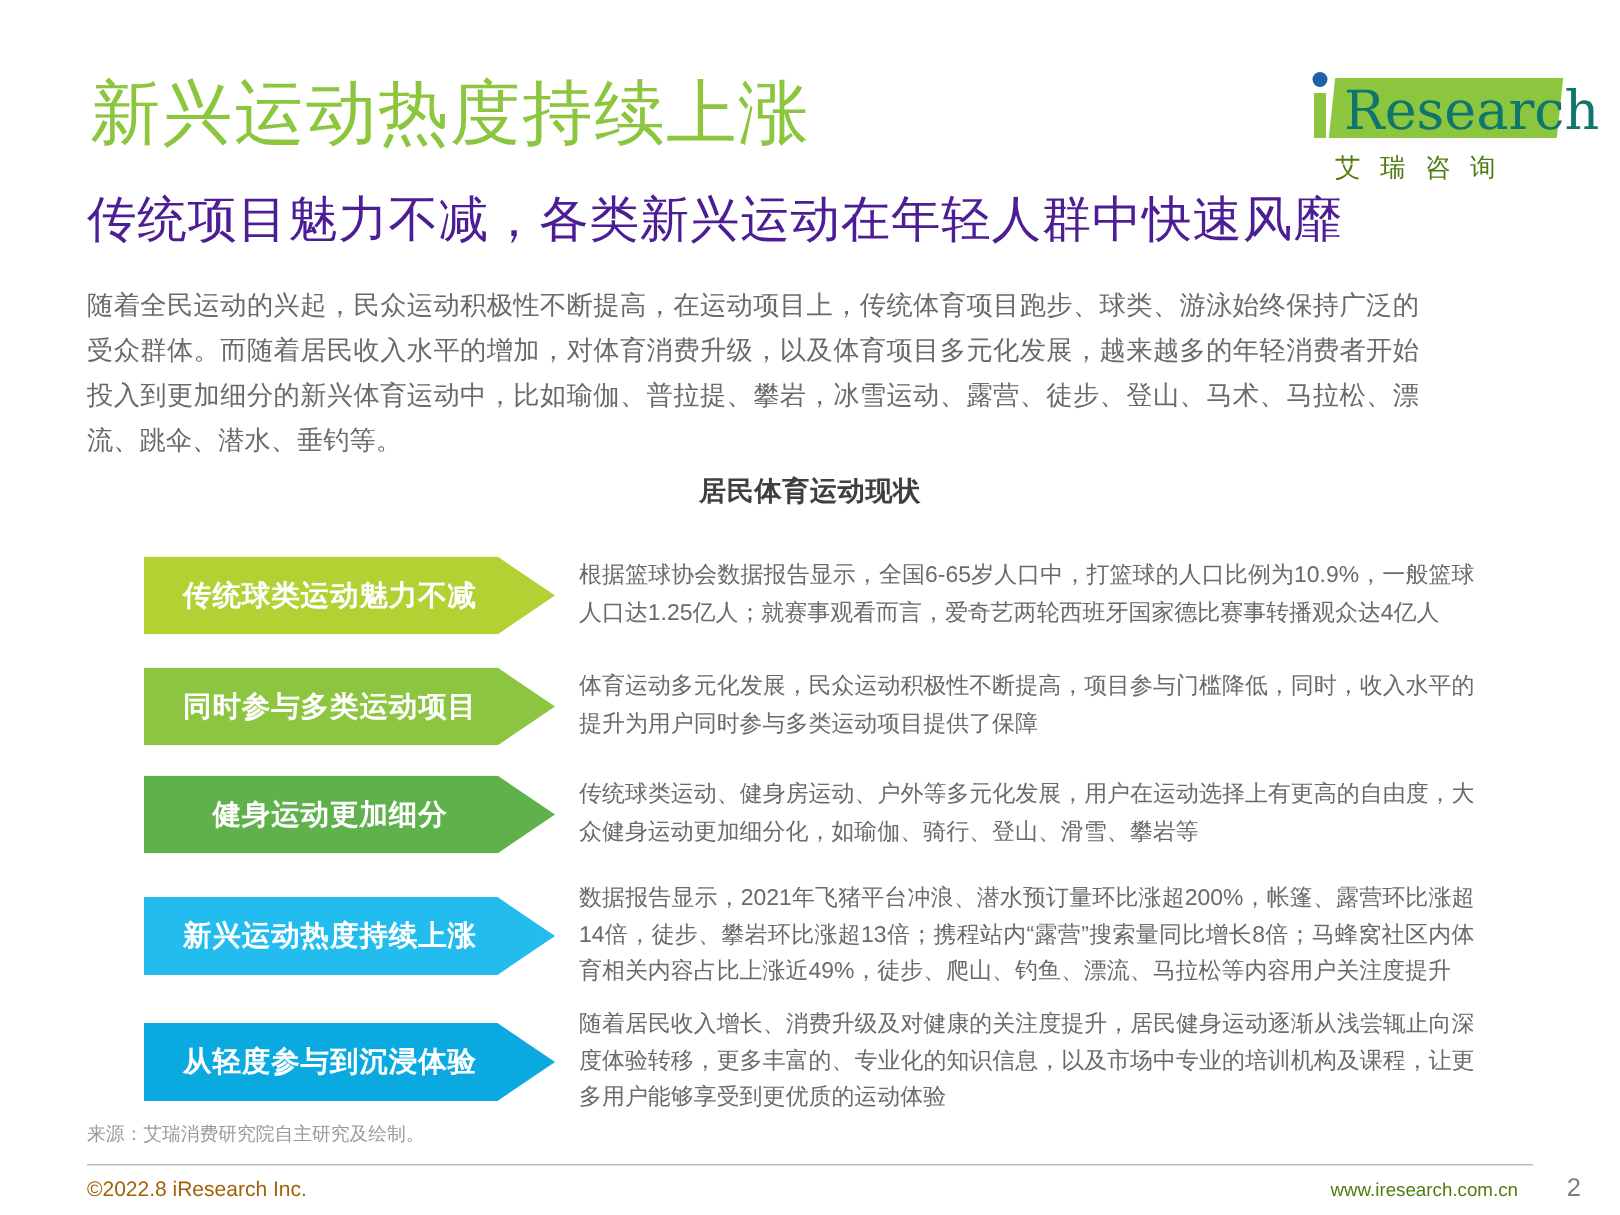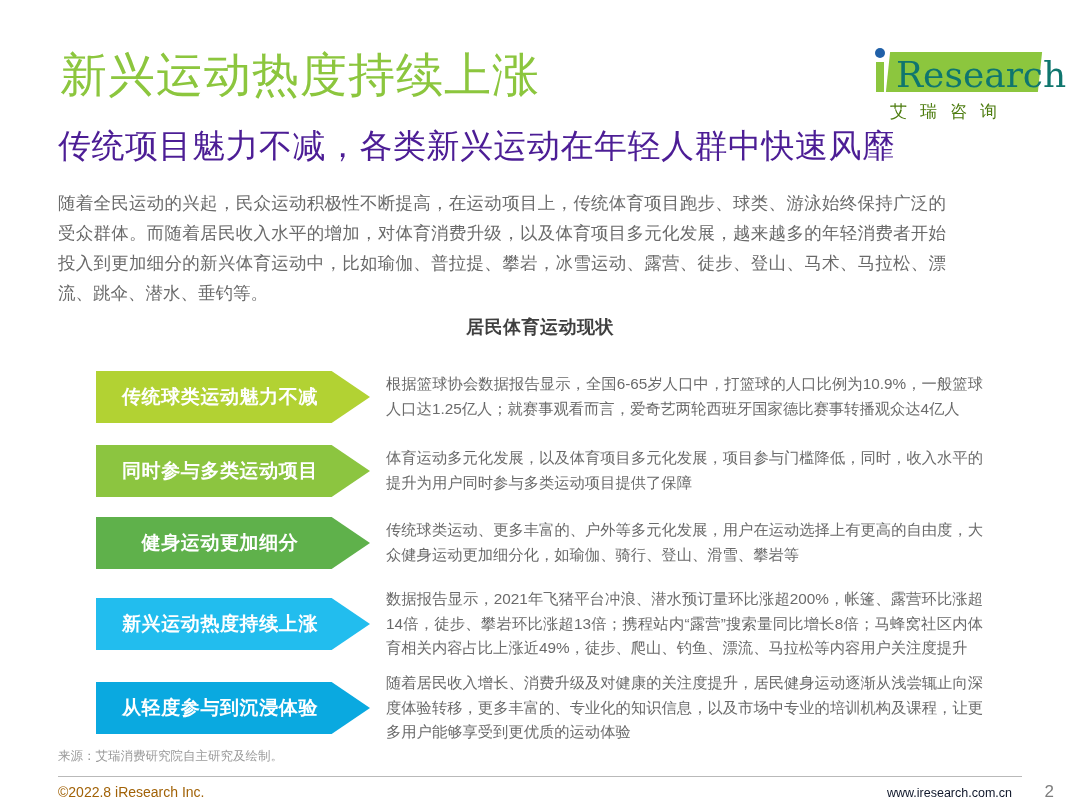--- a/index.html
+++ b/index.html
@@ -182,21 +182,21 @@
     left: 58px;
     top: 784px;
     font-size: 14px;
     color: #a16207;
   }
   .footer-url {
     position: absolute;
     right: 68px;
     top: 786px;
     font-size: 12.5px;
-    color: #0f172a;
+    color: #4d7c0f;
   }
   .footer-page {
     position: absolute;
     right: 26px;
     top: 782px;
     font-size: 17px;
     color: #7d7d7d;
   }
 </style>
 </head>
@@ -225,28 +225,28 @@
     <div class="arrow" style="background:#b2d233;">
       <span class="arrow-label">传统球类运动魅力不减</span>
     </div>
     <div class="row-desc">根据篮球协会数据报告显示，全国6-65岁人口中，打篮球的人口比例为10.9%，一般篮球人口达1.25亿人；就赛事观看而言，爱奇艺两轮西班牙国家德比赛事转播观众达4亿人</div>
   </div>
 
   <div class="row" style="height:70px;">
     <div class="arrow" style="background:#8cc540;">
       <span class="arrow-label">同时参与多类运动项目</span>
     </div>
-    <div class="row-desc">体育运动多元化发展，以及体育项目多元化发展，项目参与门槛降低，同时，收入水平的提升为用户同时参与多类运动项目提供了保障</div>
+    <div class="row-desc">体育运动多元化发展，民众运动积极性不断提高，项目参与门槛降低，同时，收入水平的提升为用户同时参与多类运动项目提供了保障</div>
   </div>
 
   <div class="row" style="height:74px;">
     <div class="arrow" style="background:#5fb14b;">
       <span class="arrow-label">健身运动更加细分</span>
     </div>
-    <div class="row-desc">传统球类运动、更多丰富的、户外等多元化发展，用户在运动选择上有更高的自由度，大众健身运动更加细分化，如瑜伽、骑行、登山、滑雪、攀岩等</div>
+    <div class="row-desc">传统球类运动、健身房运动、户外等多元化发展，用户在运动选择上有更高的自由度，大众健身运动更加细分化，如瑜伽、骑行、登山、滑雪、攀岩等</div>
   </div>
 
   <div class="row" style="height:88px;">
     <div class="arrow" style="background:#22bdee;">
       <span class="arrow-label">新兴运动热度持续上涨</span>
     </div>
     <div class="row-desc">数据报告显示，2021年飞猪平台冲浪、潜水预订量环比涨超200%，帐篷、露营环比涨超14倍，徒步、攀岩环比涨超13倍；携程站内“露营”搜索量同比增长8倍；马蜂窝社区内体育相关内容占比上涨近49%，徒步、爬山、钓鱼、漂流、马拉松等内容用户关注度提升</div>
   </div>
 
   <div class="row" style="height:80px;">

